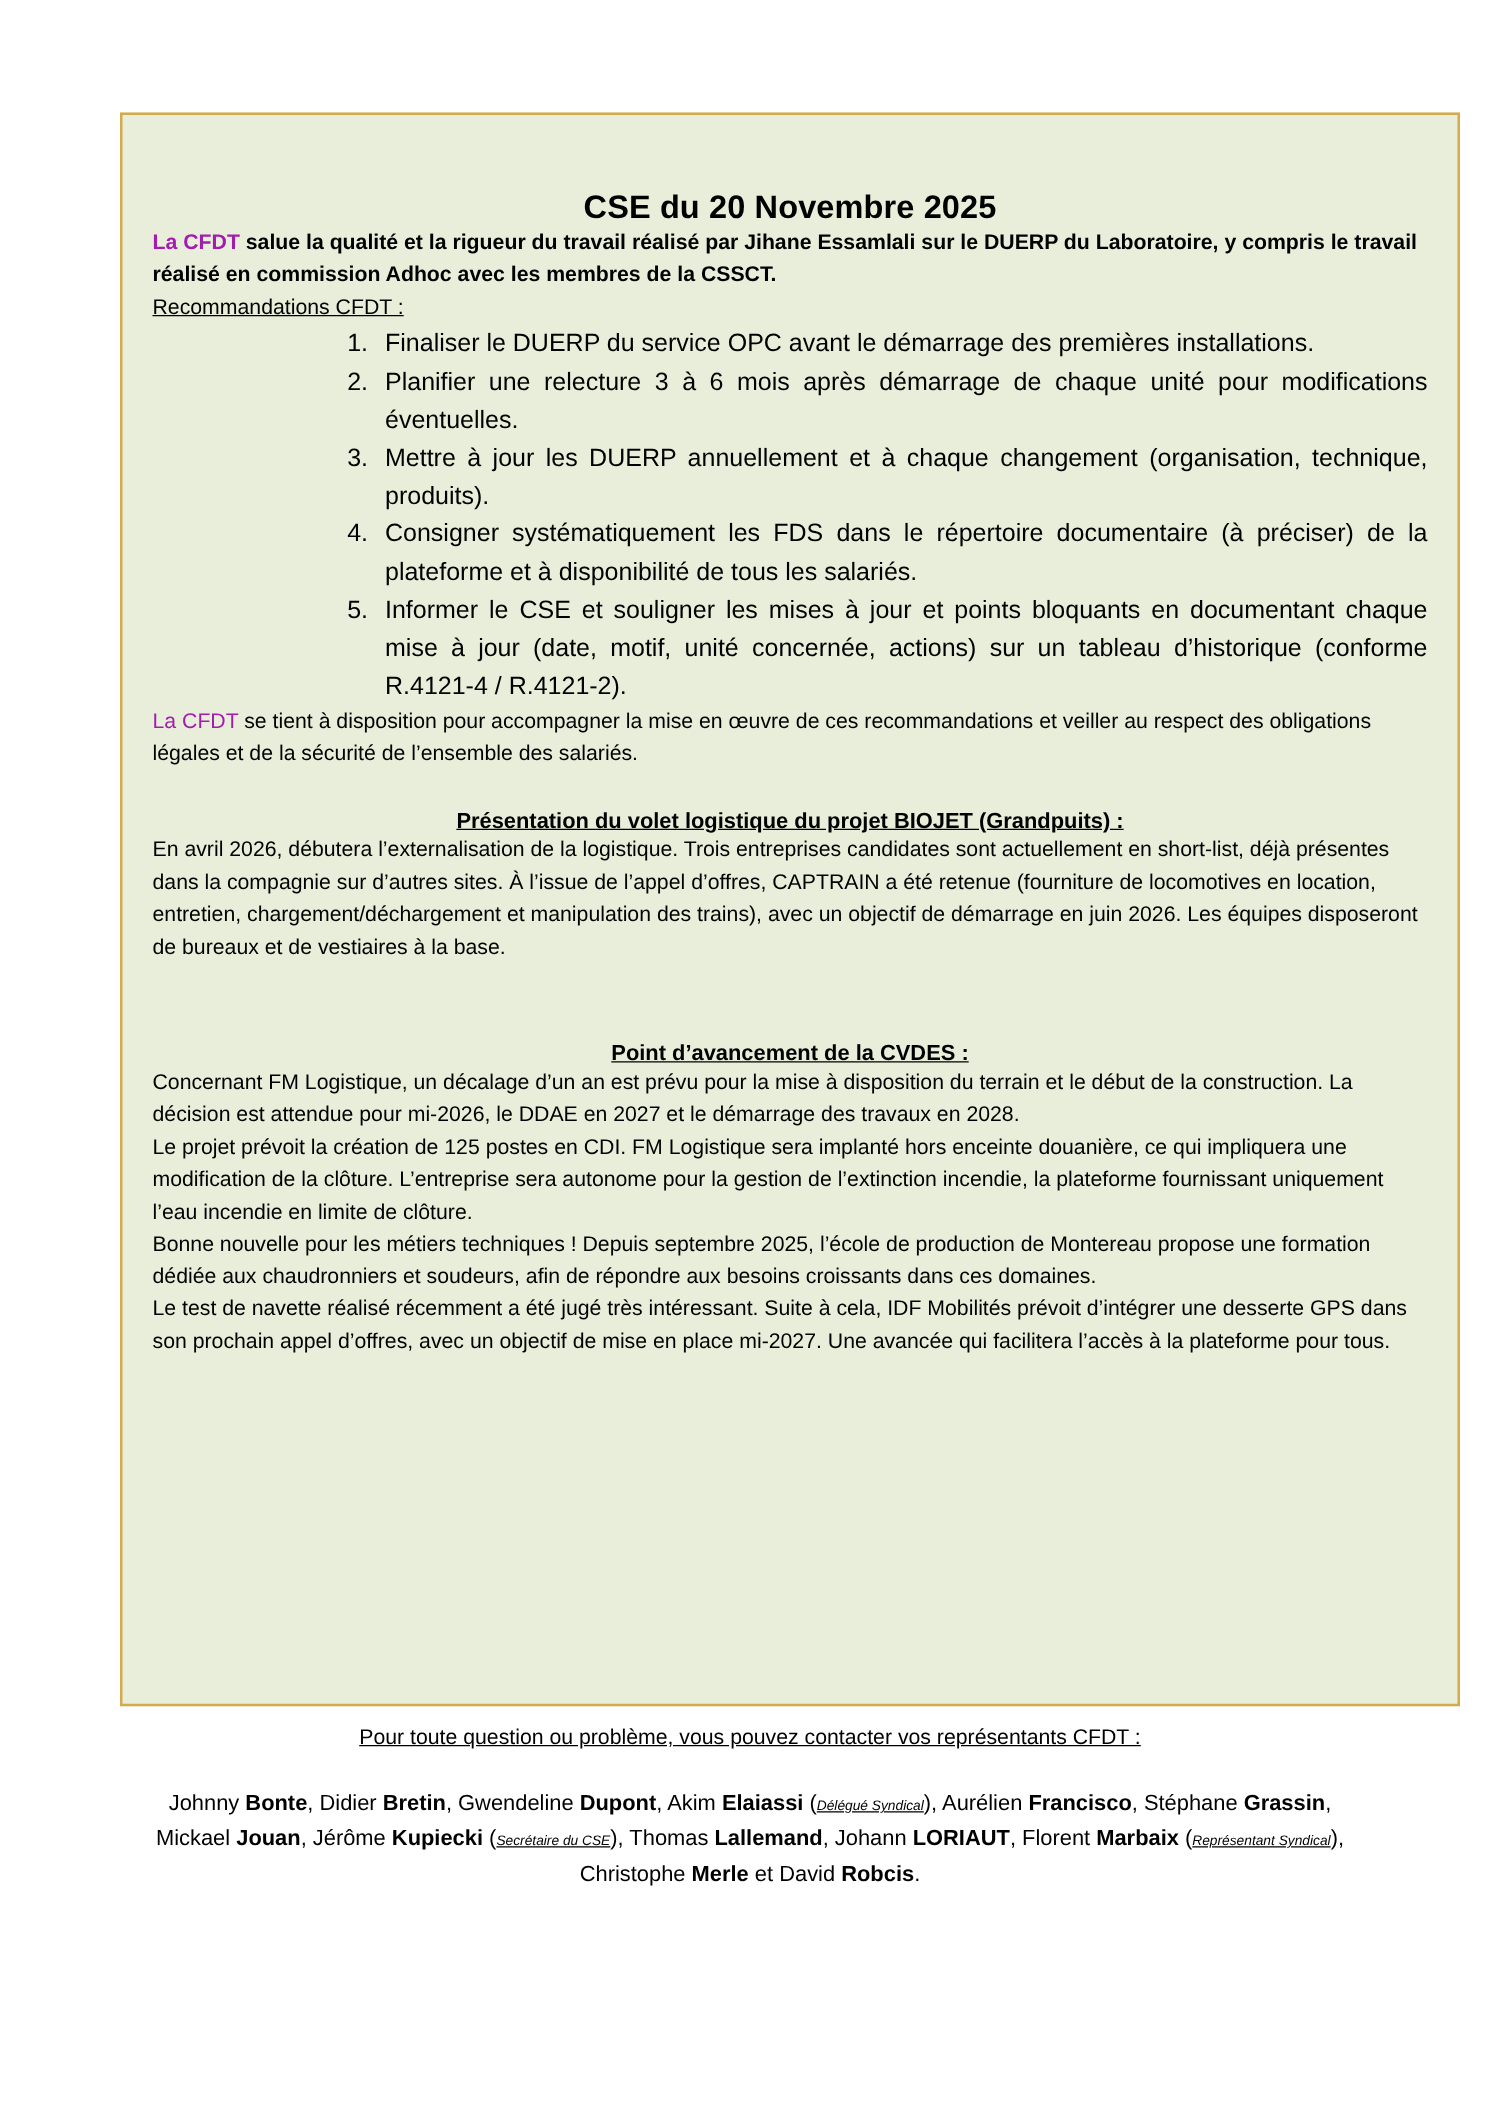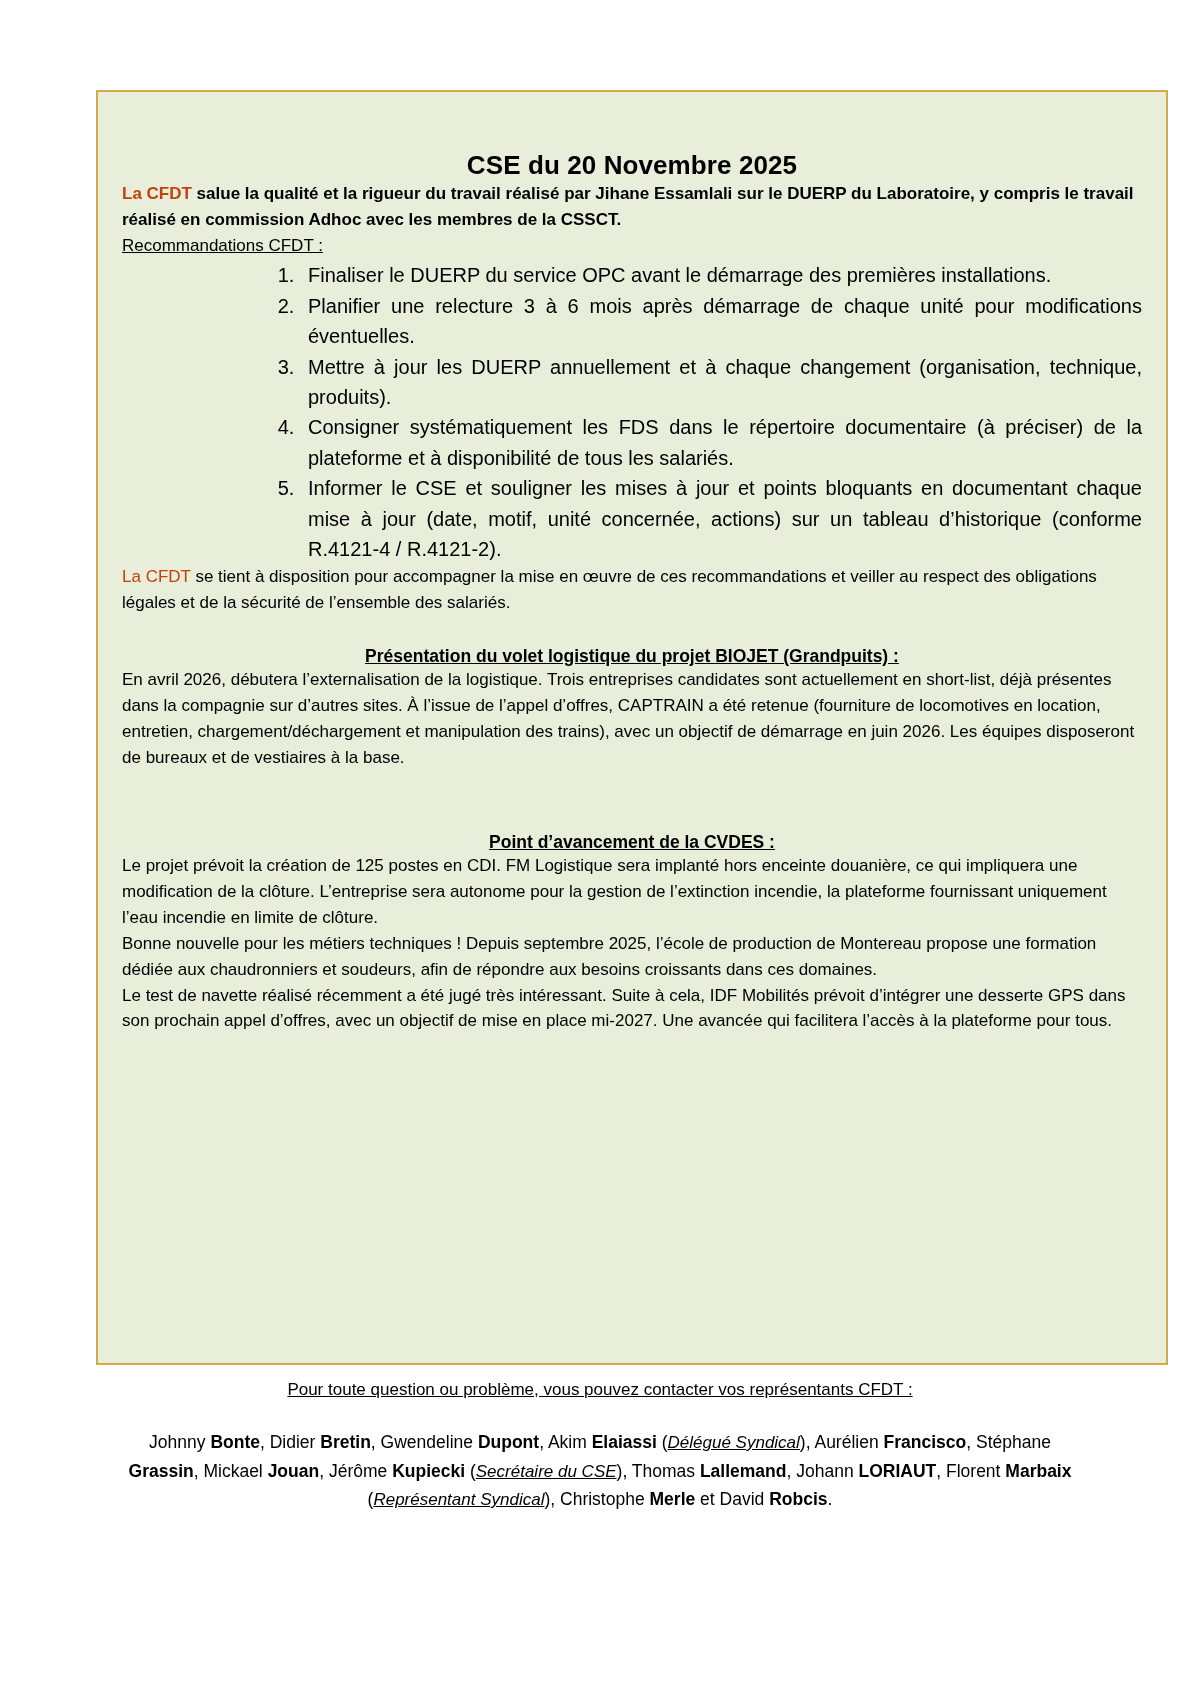--- a/index.html
+++ b/index.html
@@ -74,21 +74,21 @@
   .p-reco-label { margin-top: 28px; }
   .p-disposition { margin-top: 30px; }
   .p-avis-positif { margin-top: 26px; font-weight: bold; color: #C0622A; }
   .p-biojet { margin-top: 68px; }
   .p-cvdes-1 { margin-top: 28px; }
   .p-cvdes-2 { margin-top: 24px; }
   .p-ecole { margin-top: 66px; }
   .p-navette { margin-top: 24px; }
 
   .underline { text-decoration: underline; }
-  .cfdt-orange { color: #c2410c; }
+  .cfdt-orange { color: #a21caf; }
   .black-dot { color: #000000; }
 
   ol.reco-list {
     margin: 2px 0 0 0;
     padding-left: 178px;
     font-size: 20px;
     line-height: 1.52;
   }
   ol.reco-list li {
     margin: 0;
@@ -109,21 +109,21 @@
     text-decoration: underline;
     margin: 0;
   }
   .footer-names {
     font-size: 17.5px;
     line-height: 1.62;
     margin: 28px 0 0 0;
     padding: 0 60px;
   }
   .footer-names b { font-weight: bold; }
-  .footer-names i { font-style: italic; text-decoration: underline; font-size: 17px; }
+  .footer-names i { font-style: italic; text-decoration: underline; font-size: 11px; }
 </style>
 </head>
 <body>
 
 <div class="page">
 
   <div class="content-box">
     <div class="inner">
 
       <h1 class="doc-title">CSE du 20 Novembre 2025</h1>
@@ -143,20 +143,21 @@
 
       <p class="body-text p-disposition"><span class="cfdt-orange">La CFDT</span><span> se tient à disposition pour accompagner la mise en œuvre de ces recommandations et veiller au respect des obligations légales et de la sécurité de l’ensemble des salariés.</span></p>
 
 
       <p class="section-heading heading-biojet">Présentation du volet logistique du projet BIOJET (Grandpuits) :</p>
 
       <p class="body-text p-biojet">En avril 2026, débutera l’externalisation de la logistique. Trois entreprises candidates sont actuellement en short-list, déjà présentes dans la compagnie sur d’autres sites. À l’issue de l’appel d’offres, CAPTRAIN a été retenue (fourniture de locomotives en location, entretien, chargement/déchargement et manipulation des trains), avec un objectif de démarrage en juin 2026. Les équipes disposeront de bureaux et de vestiaires à la base.</p>
 
       <p class="section-heading heading-cvdes">Point d’avancement de la CVDES :</p>
 
+      <p class="body-text p-cvdes-1">Concernant FM Logistique, un décalage d’un an est prévu pour la mise à disposition du terrain et le début de la construction. La décision est attendue pour mi-2026, le DDAE en 2027 et le démarrage des travaux en 2028.</p>
       <p class="body-text p-cvdes-2">Le projet prévoit la création de 125 postes en CDI. FM Logistique sera implanté hors enceinte douanière, ce qui impliquera une modification de la clôture. L’entreprise sera autonome pour la gestion de l’extinction incendie, la plateforme fournissant uniquement l’eau incendie en limite de clôture.</p>
       <p class="body-text p-ecole">Bonne nouvelle pour les métiers techniques ! Depuis septembre 2025, l’école de production de Montereau propose une formation dédiée aux chaudronniers et soudeurs, afin de répondre aux besoins croissants dans ces domaines.</p>
       <p class="body-text p-navette">Le test de navette réalisé récemment a été jugé très intéressant. Suite à cela, IDF Mobilités prévoit d’intégrer une desserte GPS dans son prochain appel d’offres, avec un objectif de mise en place mi-2027. Une avancée qui facilitera l’accès à la plateforme pour tous.</p>
 
     </div>
   </div>
 
   <div class="footer">
     <p class="footer-heading">Pour toute question ou problème, vous pouvez contacter vos représentants CFDT :</p>
     <p class="footer-names"><span><span>Johnny </span><b>Bonte</b><span>, </span></span><span><span>Didier </span><b>Bretin</b><span>, </span></span><span><span>Gwendeline </span><b>Dupont</b><span>, </span></span><span><span>Akim </span><b>Elaiassi</b><span> (</span><i>Délégué Syndical</i><span>)</span><span>, </span></span><span><span>Aurélien </span><b>Francisco</b><span>, </span></span><span><span>Stéphane </span><b>Grassin</b><span>, </span></span><span><span>Mickael </span><b>Jouan</b><span>, </span></span><span><span>Jérôme </span><b>Kupiecki</b><span> (</span><i>Secrétaire du CSE</i><span>)</span><span>, </span></span><span><span>Thomas </span><b>Lallemand</b><span>, </span></span><span><span>Johann </span><b>LORIAUT</b><span>, </span></span><span><span>Florent </span><b>Marbaix</b><span> (</span><i>Représentant Syndical</i><span>)</span><span>, </span></span><span><span>Christophe </span><b>Merle</b><span> et </span></span><span><span>David </span><b>Robcis</b><span>.</span></span></p>

